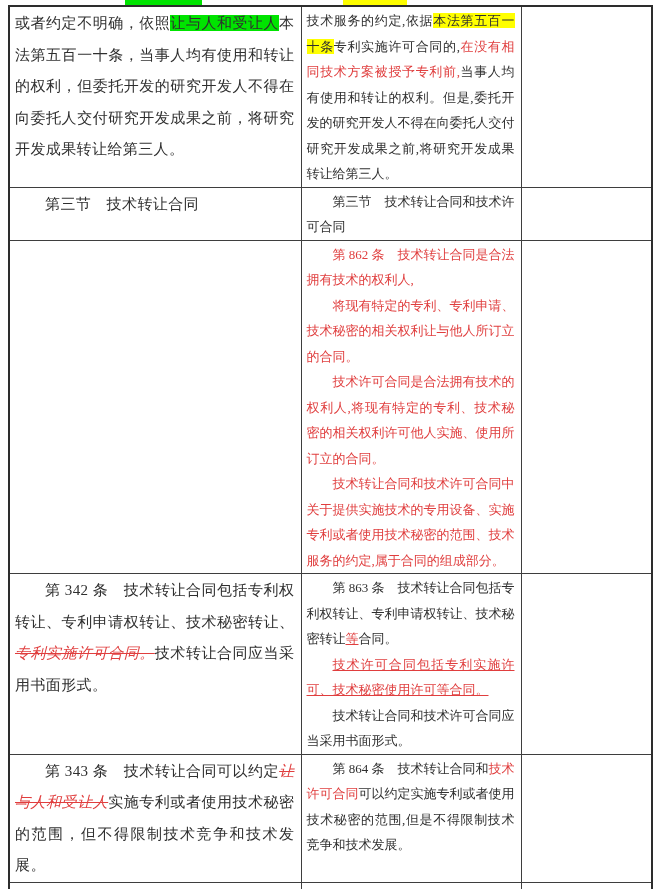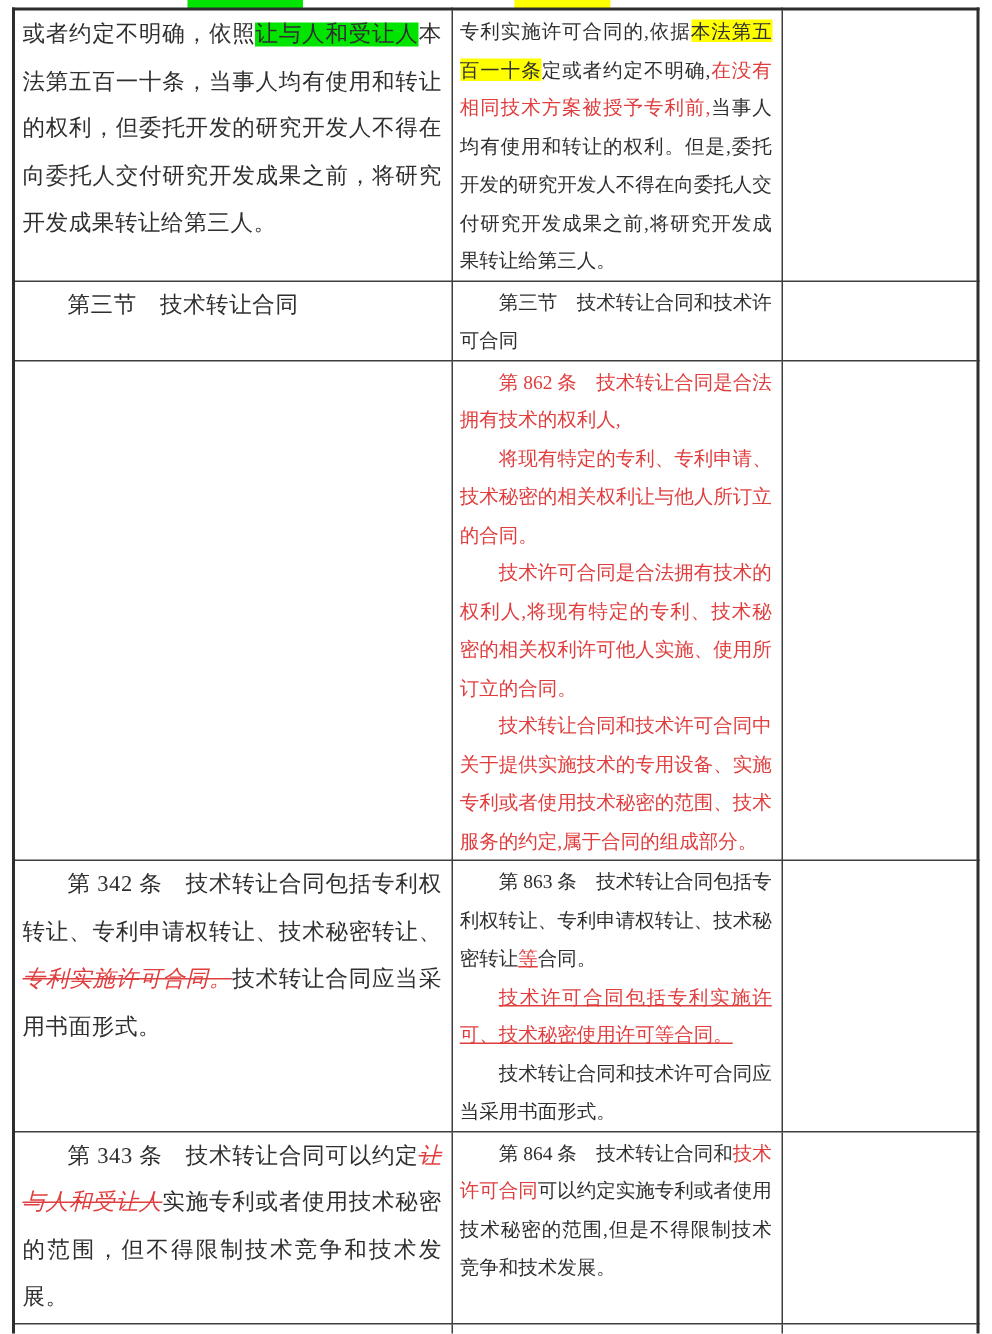--- a/index.html
+++ b/index.html
@@ -57,21 +57,21 @@
       <col style="width:292px">
       <col style="width:220px">
       <col style="width:131px">
     </colgroup>
     <tbody>
         <tr class="r1">
           <td class="c1">
             <p><span>或者约定不明确，依照</span><span class="hl-green">让与人和受让人</span><span>本法第五百一十条，当事人均有使用和转让的权利，但委托开发的研究开发人不得在向委托人交付研究开发成果之前，将研究开发成果转让给第三人。</span></p>
           </td>
           <td class="c2">
-            <p><span>专利实施许可合同的,依据</span><span class="hl-yellow">本法第五百一十条</span><span>定或者约定不明确,</span><span class="red">在没有相同技术方案被授予专利前,</span><span>当事人均有使用和转让的权利。但是,委托开发的研究开发人不得在向委托人交付研究开发成果之前,将研究开发成果转让给第三人。</span></p>
+            <p><span>技术服务的约定,依据</span><span class="hl-yellow">本法第五百一十条</span><span>专利实施许可合同的,</span><span class="red">在没有相同技术方案被授予专利前,</span><span>当事人均有使用和转让的权利。但是,委托开发的研究开发人不得在向委托人交付研究开发成果之前,将研究开发成果转让给第三人。</span></p>
           </td>
           <td class="c3"></td>
         </tr>
         <tr class="r2">
           <td class="c1">
             <p class="ind"><span>第三节　技术转让合同</span></p>
           </td>
           <td class="c2">
             <p class="ind"><span>第三节　技术转让合同和技术许可合同</span></p>
           </td>

